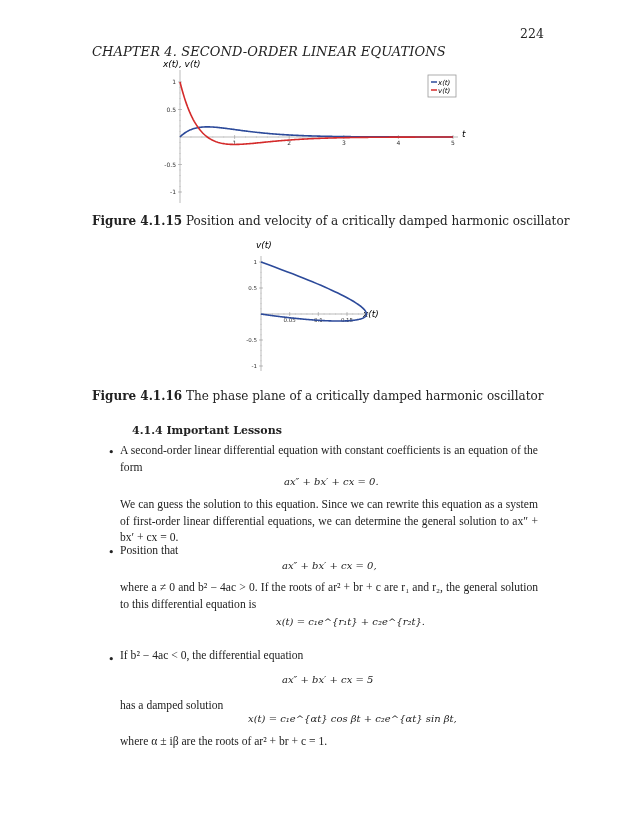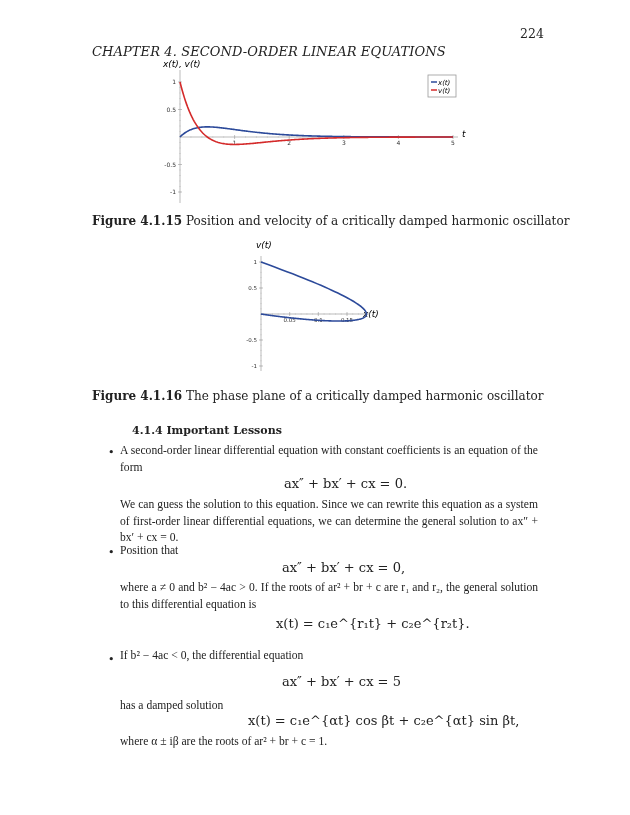--- a/index.html
+++ b/index.html
@@ -4,21 +4,21 @@
 <style>
   html, body { margin:0; padding:0; background:#fff; }
   body { width:630px; height:815px; position:relative; overflow:hidden; font-family:"DejaVu Serif", serif; color:#222; }
   .abs { position:absolute; }
   .header-left { left:92px; top:44px; font-style:italic; font-size:13px; letter-spacing:0.1px; }
   .header-right { left:520px; top:26px; font-size:12.5px; }
   .caption { font-size:12px; }
   .caption b { font-weight:bold; }
   .sec-title { font-size:11px; font-weight:bold;margin-left:40px; }
   .txt { font-size:11.6px; line-height:16.5px;font-family:Liberation Serif, serif; }
-  .math { font-family:"DejaVu Serif", serif; font-size:13px; }
+  .math { font-style:italic; font-family:"DejaVu Serif", serif; font-size:10px; }
   .bullet { font-size:11px; }
   svg text { font-family:"DejaVu Sans", sans-serif; }
   .just { text-align:justify; }
 </style>
 </head>
 <body>
 
 <div class="abs header-left">CHAPTER 4. SECOND-ORDER LINEAR EQUATIONS</div>
 <div class="abs header-right">224</div>
 

